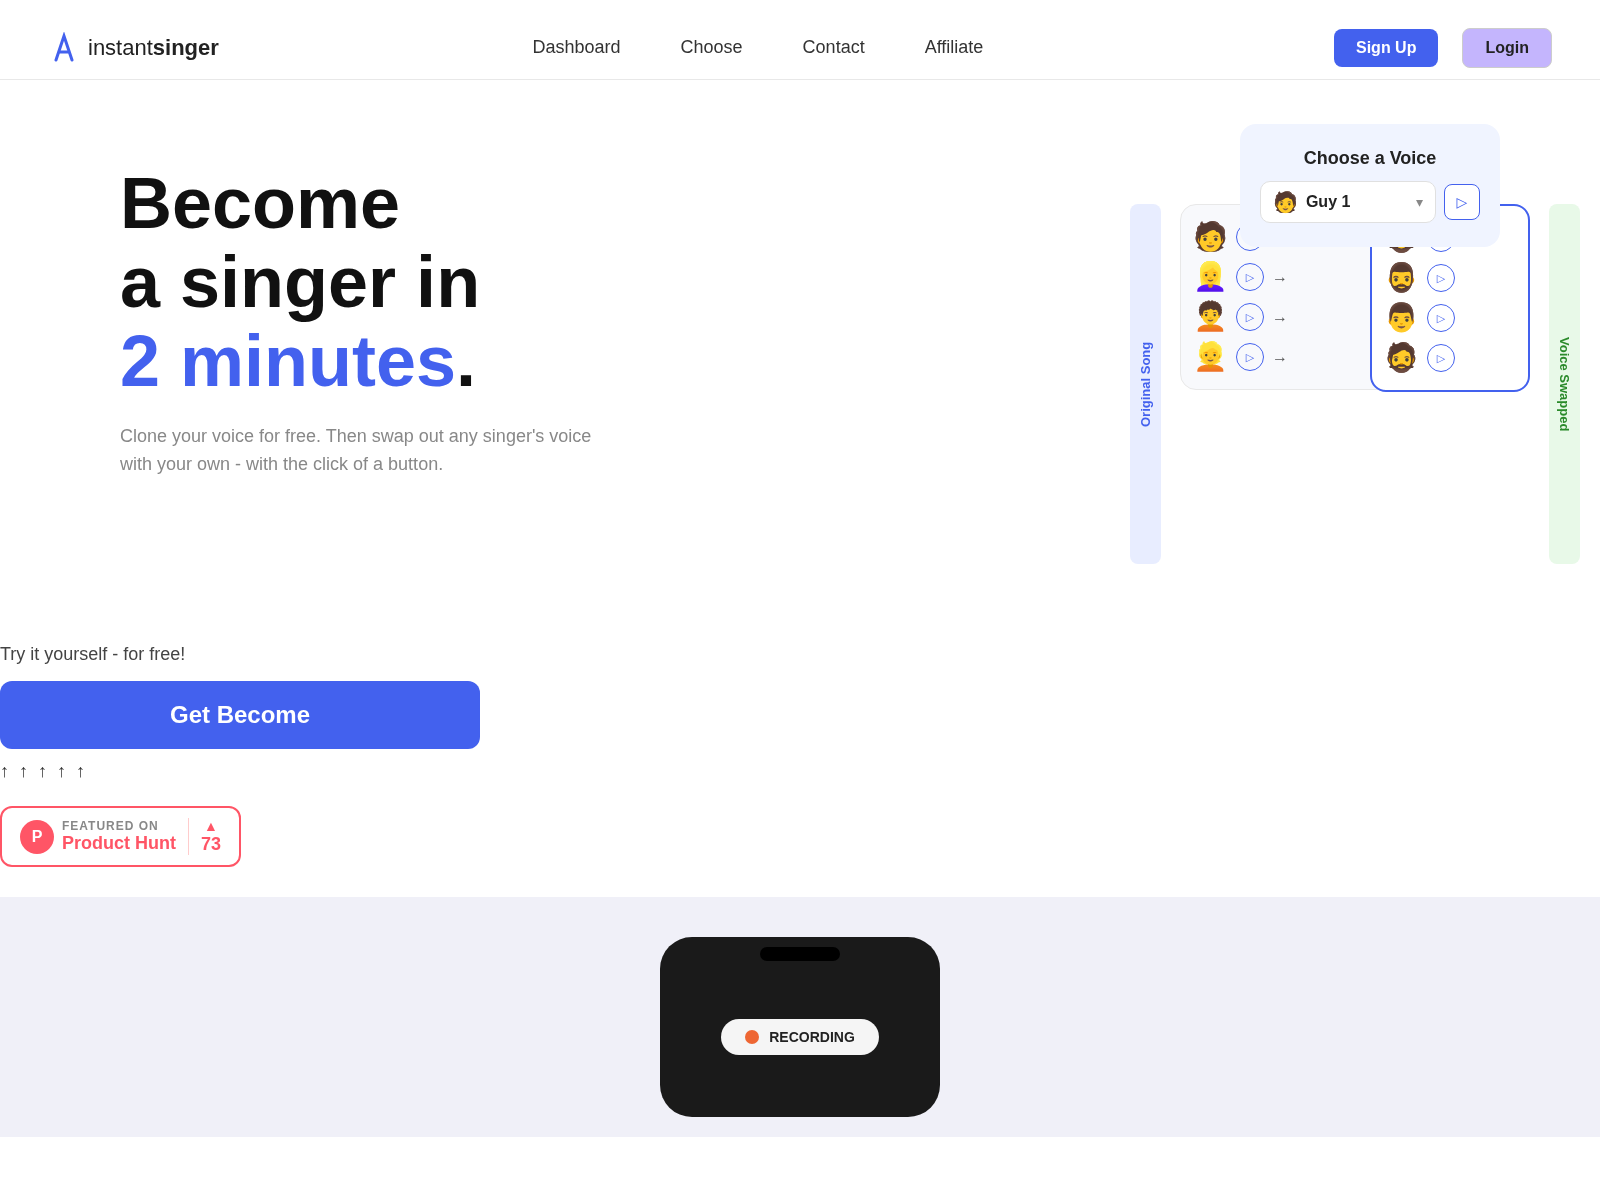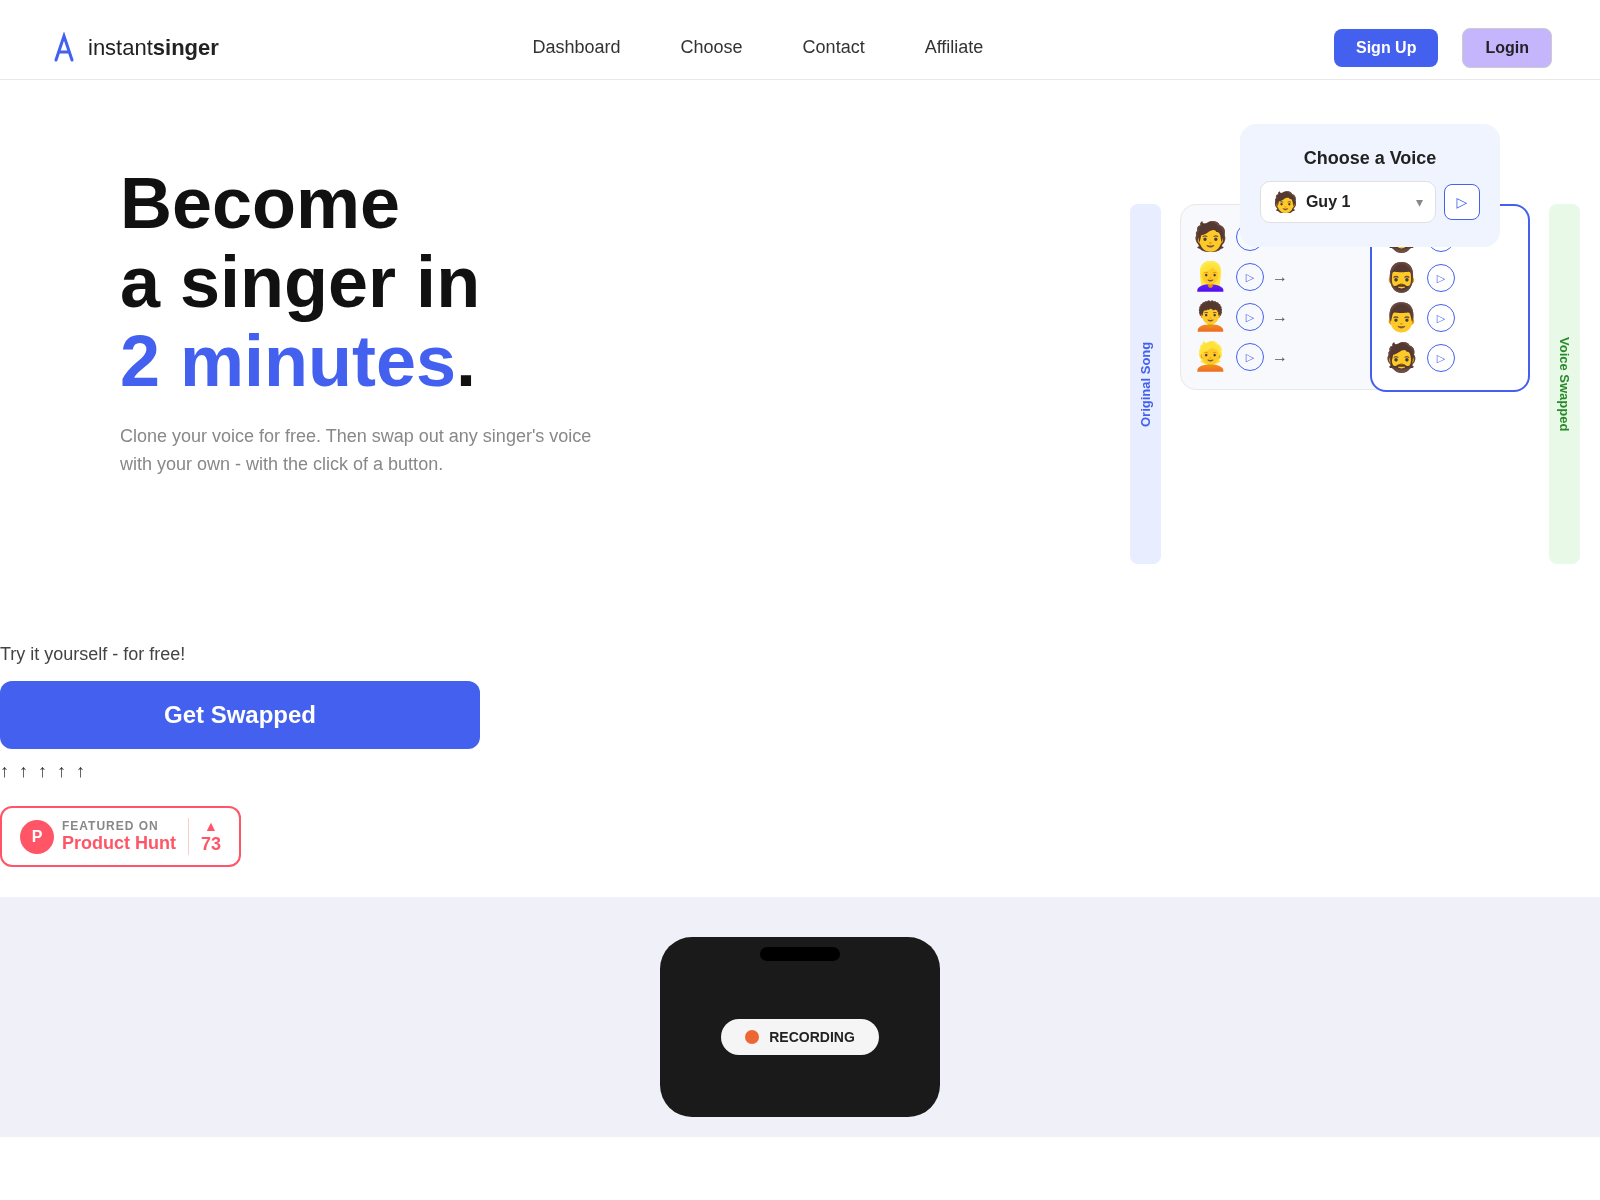--- a/index.html
+++ b/index.html
@@ -445,21 +445,21 @@
         <div class="play-icon-btn">▷</div>
       </div>
     </div>
 
     <div class="sidebar-label-right">Voice Swapped</div>
   </div>
 </section>
 
 <section class="cta-section">
   <p class="cta-subtext">Try it yourself - for free!</p>
-  <button class="cta-button">Get Swapped</button>
+  <button class="cta-button">Get Become</button>
   <div class="cta-arrows">
     <span class="cta-arrow">↑</span>
     <span class="cta-arrow">↑</span>
     <span class="cta-arrow">↑</span>
     <span class="cta-arrow">↑</span>
     <span class="cta-arrow">↑</span>
   </div>
 
   <div class="ph-badge">
     <div class="ph-logo">P</div>

